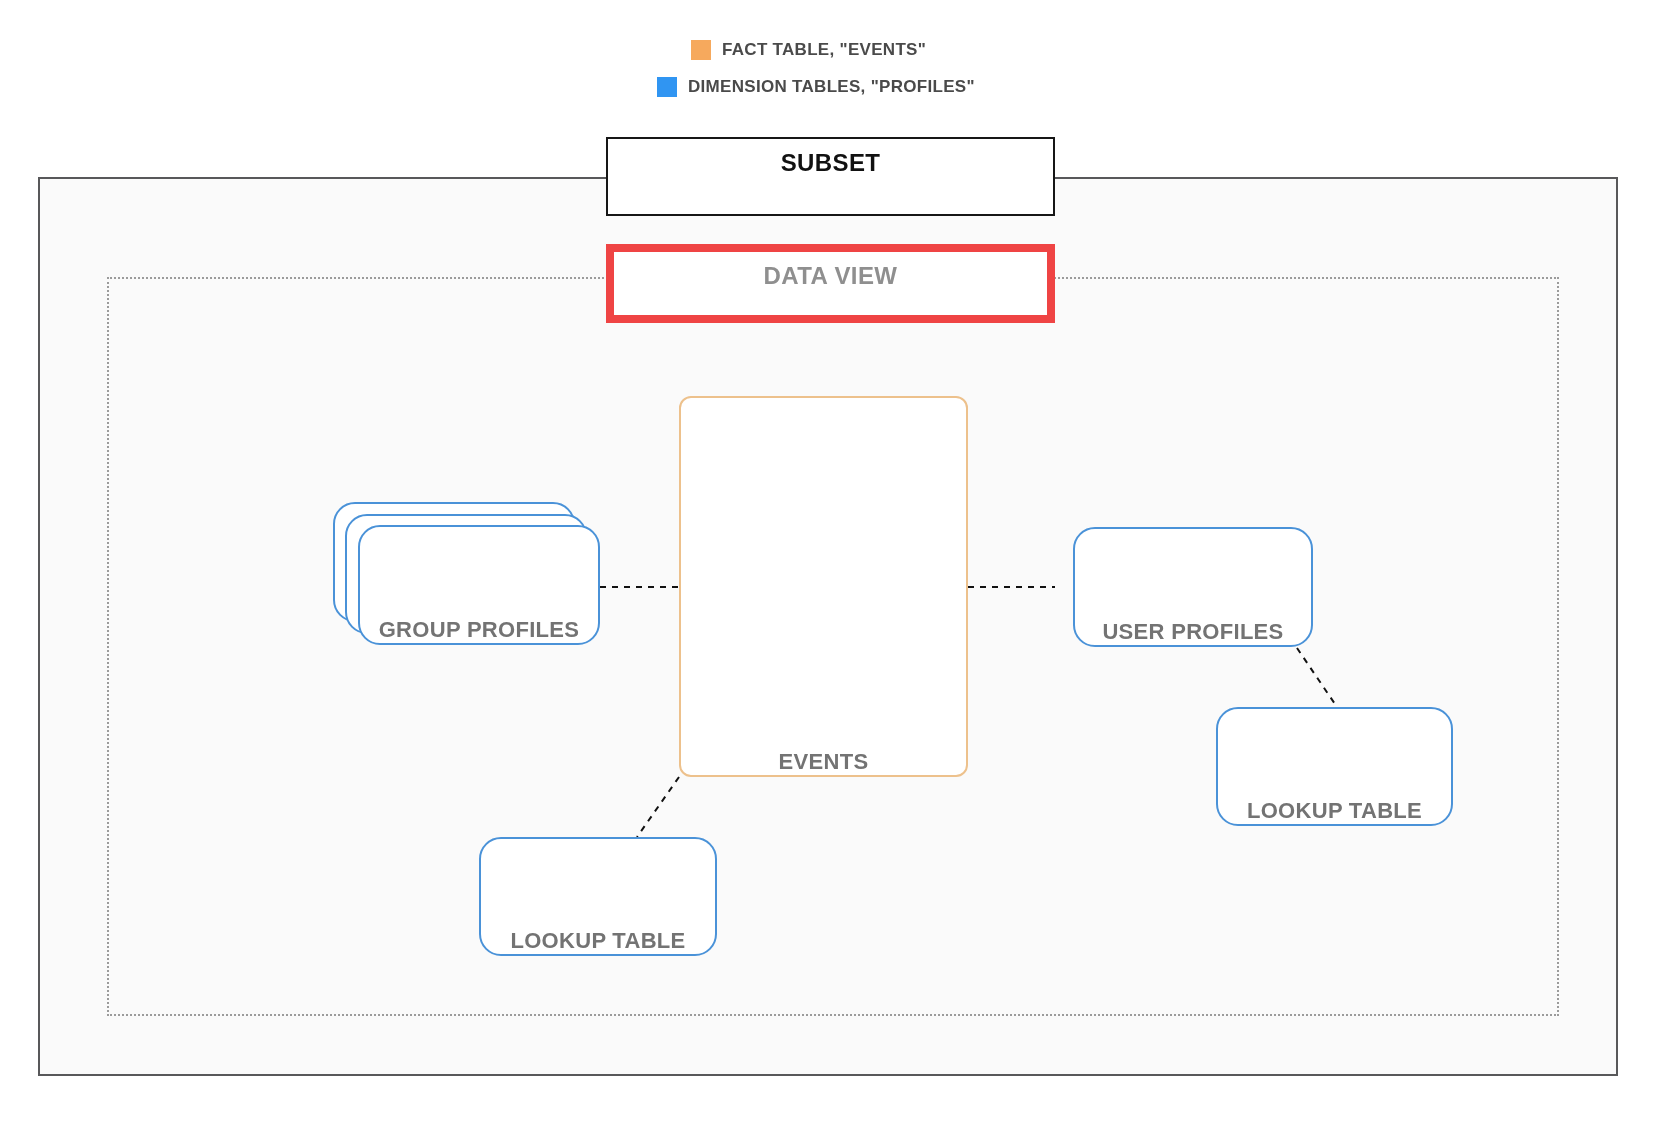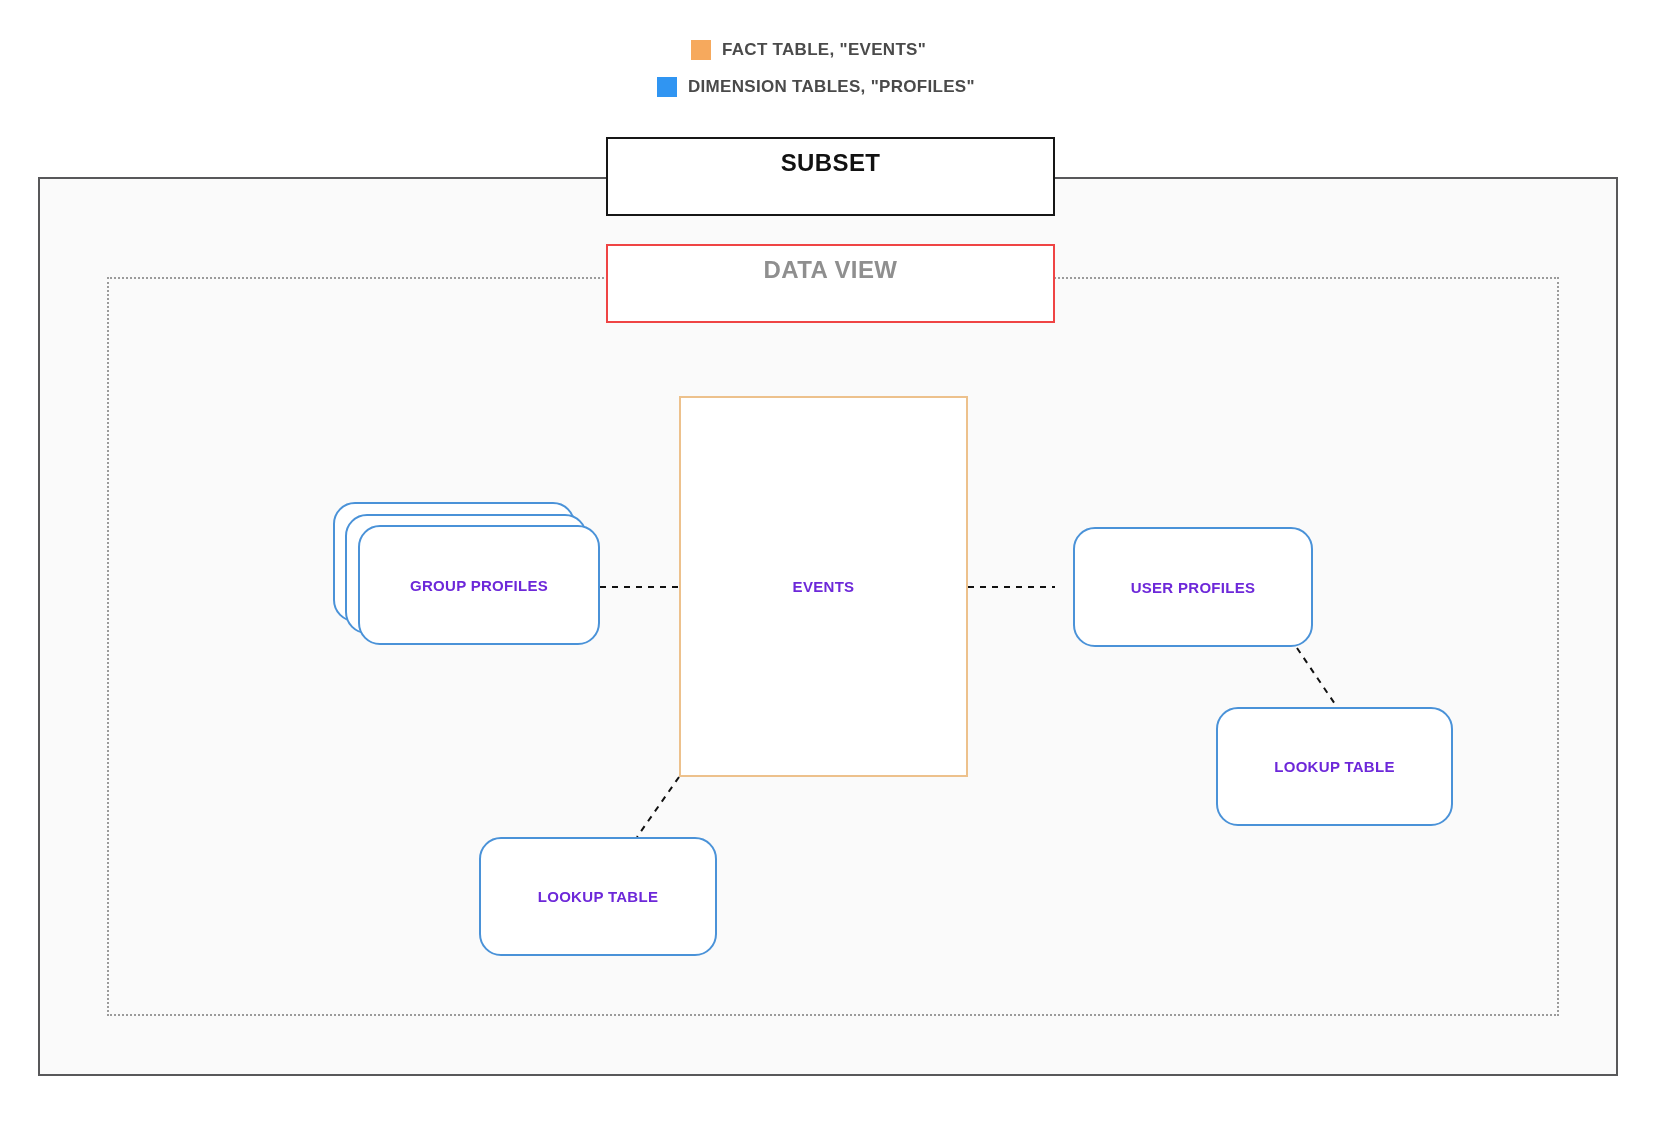--- a/index.html
+++ b/index.html
@@ -35,47 +35,47 @@
   }
 
   
   .label-box {
     position: absolute; left: 606px; width: 449px; height: 79px;
     background: #ffffff; box-sizing: border-box; z-index: 5;
     display: flex; flex-direction: column; align-items: center;
     padding-top: 10px; gap: 5px;
   }
   .label-box.project  { top: 137px; border: 2px solid #161616; }
-  .label-box.dataview { top: 244px; border: 2px solid #ef4444; }
+  .label-box.dataview { top: 244px; border: 8px solid #ef4444; }
   .box-title {
     font-size: 24px; font-weight: bold; line-height: 28px;
     color: #111111; letter-spacing: 0.4px; white-space: nowrap;
   }
   .box-sub {
     font-size: 19px; line-height: 24px; color: #3b3b3b;
     letter-spacing: 0.3px; white-space: nowrap;
   }
   .label-box.dataview .box-title { color: #8f8f8f; }
   .label-box.dataview .box-sub   { color: #a9a9a9; }
 
   
   .connectors {
     position: absolute; left: 0; top: 0; z-index: 3; pointer-events: none;
   }
 
   
   .node {
     position: absolute; background: #ffffff; box-sizing: border-box; z-index: 4;
-    display: flex; align-items: center; justify-content: center;
-    font-size: 15px; font-weight: bold; color: #6d28d9;
+    display: flex; align-items: flex-end; justify-content: center;
+    font-size: 22px; font-weight: bold; color: #737373;
     letter-spacing: 0.3px; white-space: nowrap;
   }
   .node.fact-node {
     left: 679px; top: 396px; width: 289px; height: 381px;
-    border: 2px solid #edc18c; border-radius: 0;
+    border: 2px solid #edc18c; border-radius: 12px;
   }
   .blue-node { border: 2px solid #4a92d8; border-radius: 22px; }
   .group-back  { left: 333px; top: 502px; width: 242px; height: 120px; z-index: 4; }
   .group-mid   { left: 345px; top: 514px; width: 242px; height: 120px; z-index: 4; }
   .group-front { left: 358px; top: 525px; width: 242px; height: 120px; z-index: 4; }
   .user-node     { left: 1055px; top: 527px; width: 240px; height: 120px; margin-left: 18px; }
   .lookup-right  { left: 1216px; top: 707px; width: 237px; height: 119px; }
   .lookup-bottom { left: 479px;  top: 837px; width: 238px; height: 119px; }
 </style>
 </head>

